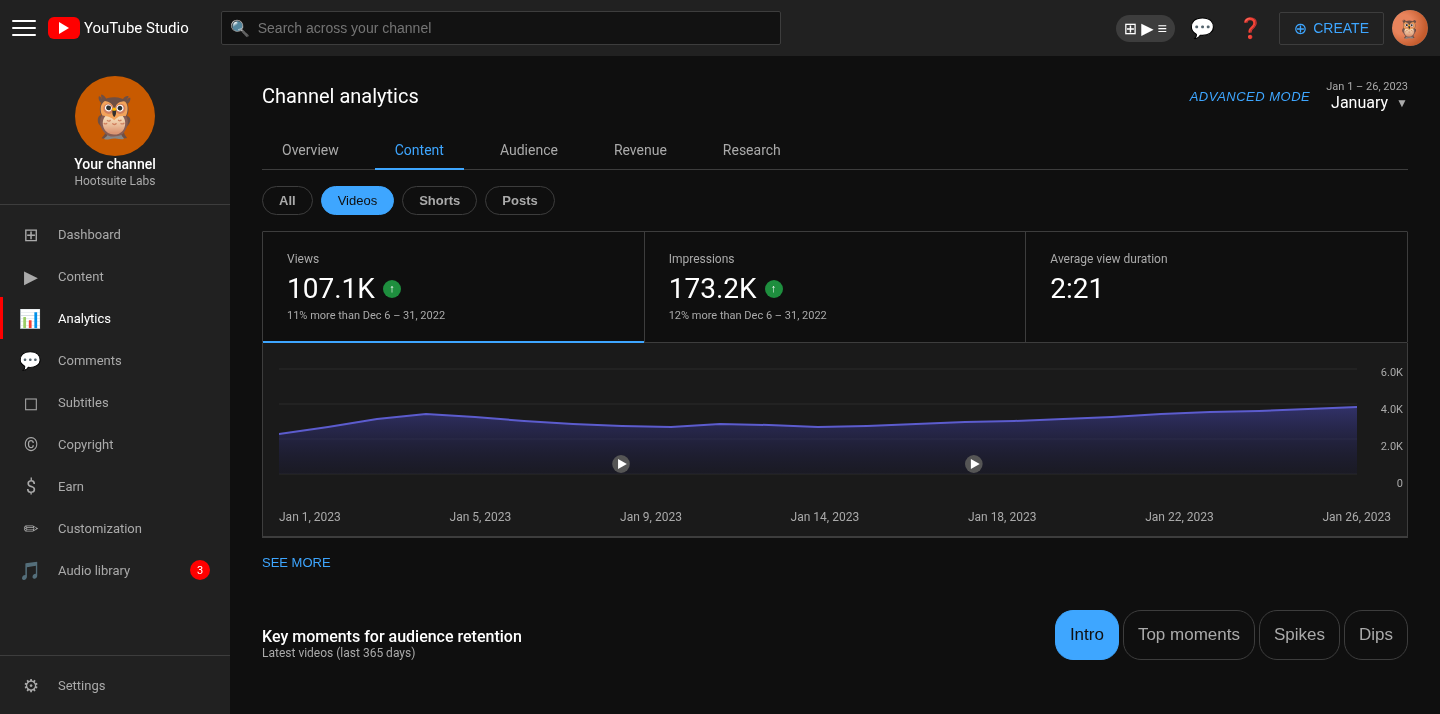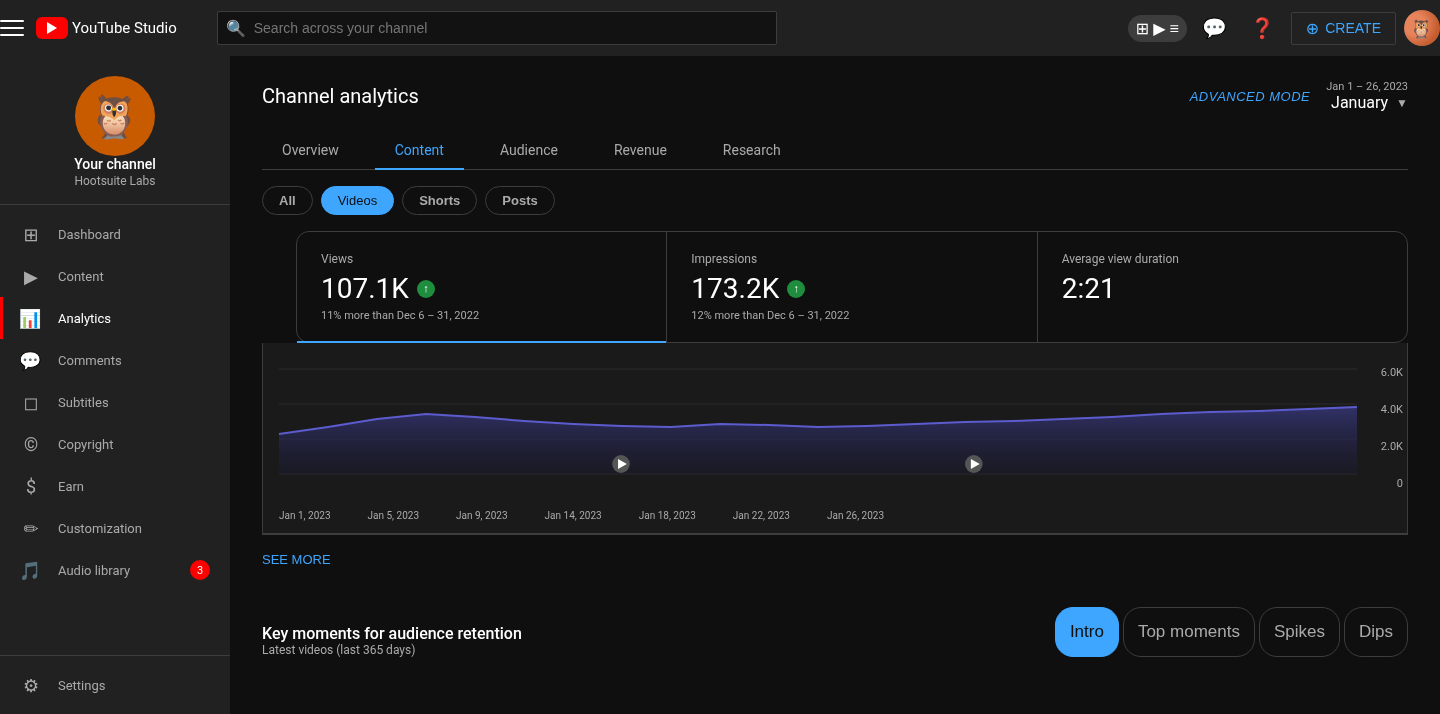--- a/index.html
+++ b/index.html
@@ -14,23 +14,23 @@
       display: flex;
       flex-direction: column;
     }
 
     
     .topnav {
       display: flex;
       align-items: center;
       height: 56px;
       background: #212121;
-      padding: 0 0;
+      padding: 0 12px;
       flex-shrink: 0;
-      gap: 24px;
+      gap: 16px;
       position: relative;
       z-index: 10;
     }
     .topnav-left {
       display: flex;
       align-items: center;
       gap: 12px;
       flex-shrink: 0;
     }
     .hamburger-icon {
@@ -231,23 +231,22 @@
       color: #aaa;
       background: transparent;
       font-weight: bold;
     }
     .filter-pill.active { background: #3ea6ff; color: #0f0f0f; border-color: #3ea6ff; font-weight: 500; }
 
     
     .metrics-row {
       display: flex;
       border: 1px solid #3d3d3d;
-      border-radius: 13px;
+      border-radius: 1px;
       margin-bottom: 0;
-      margin-left: 34px;
     }
     .metric-card {
       flex: 1;
       padding: 20px 24px;
       border-right: 1px solid #3d3d3d;
       position: relative;
     }
     .metric-card:last-child { border-right: none; }
     .metric-card.active::after {
       content: '';
@@ -267,23 +266,23 @@
 
     
     .chart-container {
       border: 1px solid #3d3d3d;
       border-top: none;
       padding: 16px 0 0;
       background: #1a1a1a;
       position: relative;
     }
     .chart-xaxis {
-      display: flex; 
+      display: flex; justify-content: space-between;
       padding: 8px 16px 12px;
-      font-size: 10px; color: #aaa; gap: 37px;
+      font-size: 12px; color: #aaa; gap: 37px;
     }
 
     
     .see-more-row {
       padding: 16px 0;
       border-top: 1px solid #3d3d3d;
     }
     .see-more-btn {
       color: #3ea6ff; font-size: 13px; font-weight: 500;
       cursor: pointer; background: none; border: none;

